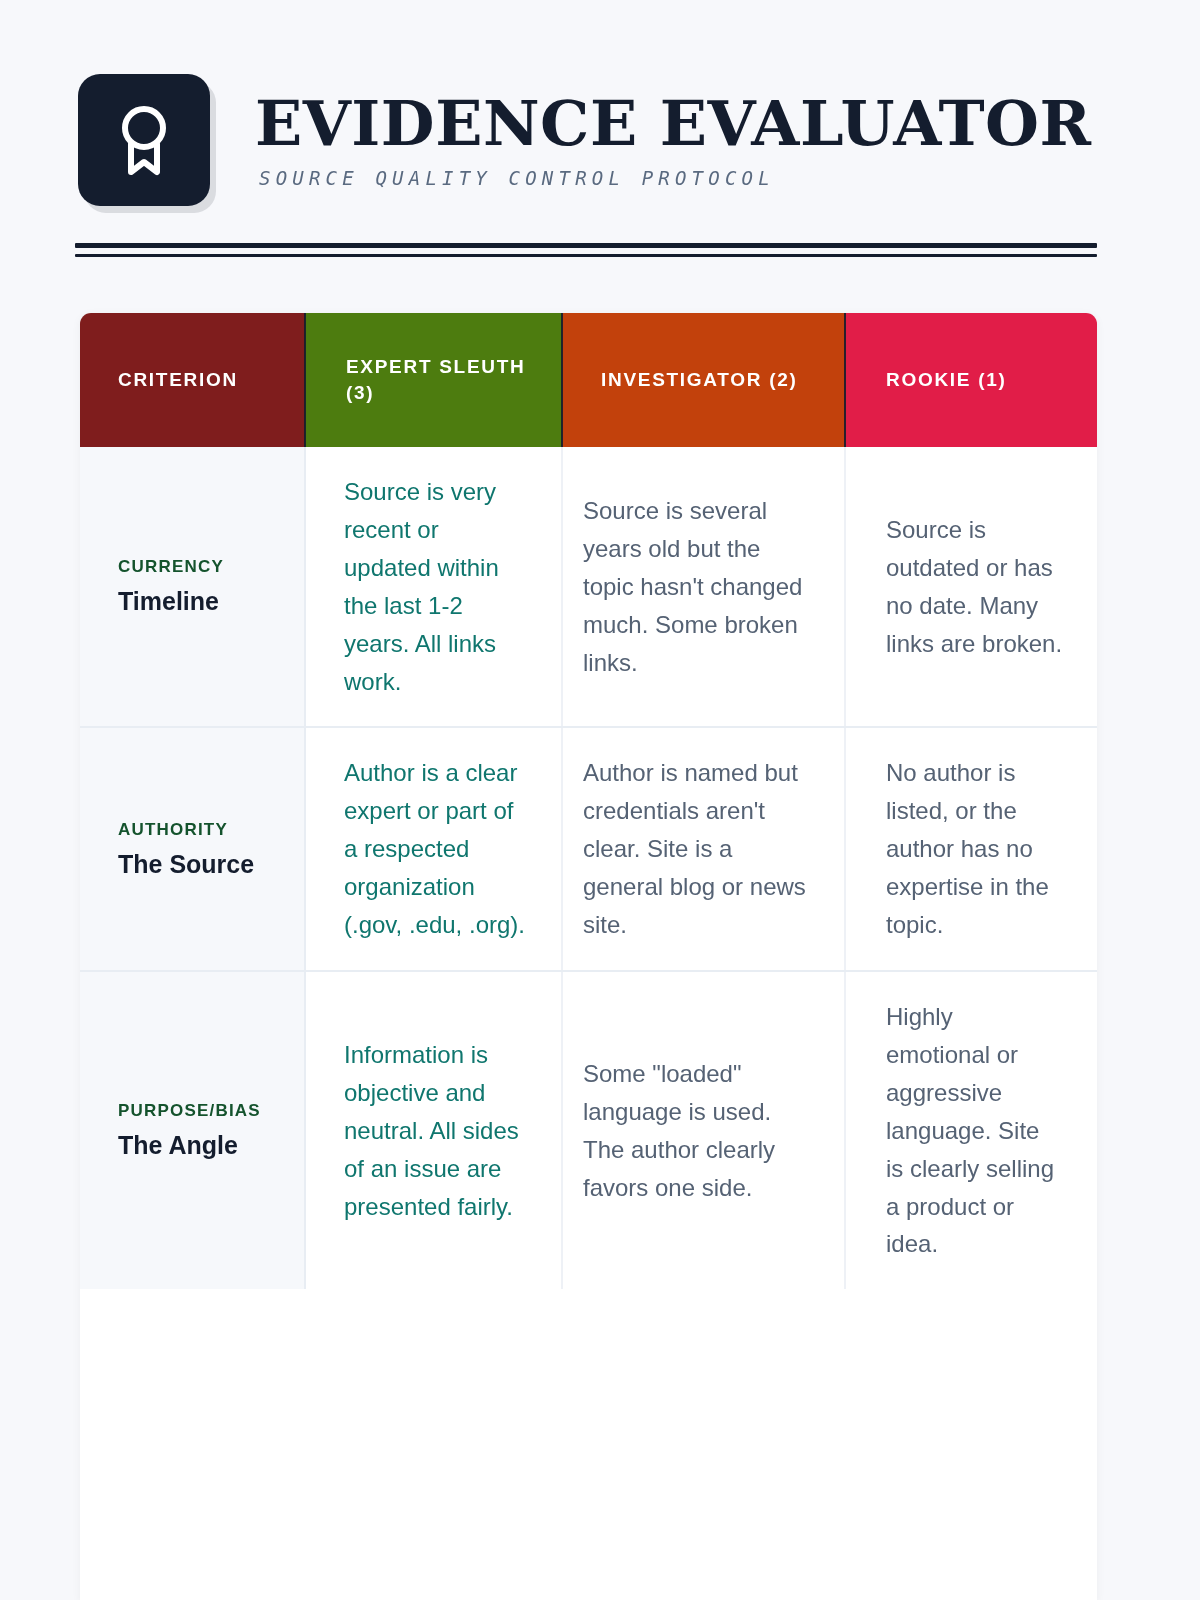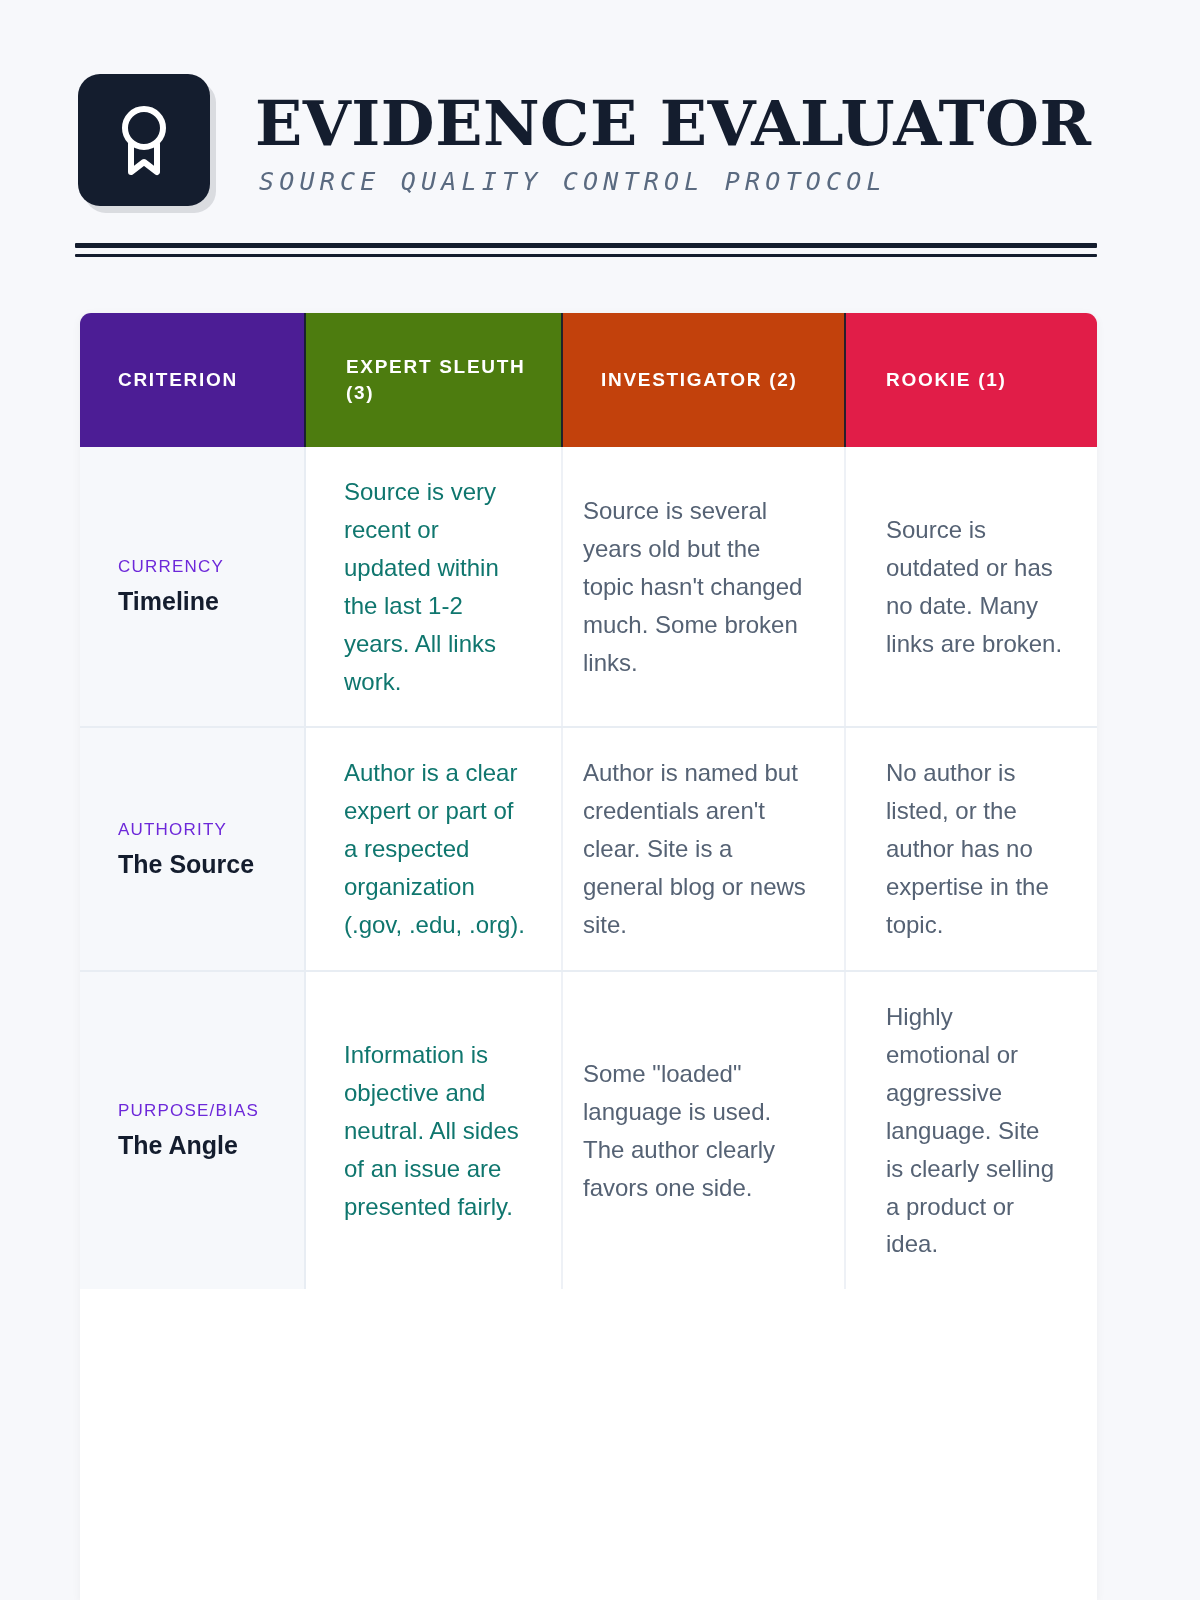--- a/index.html
+++ b/index.html
@@ -53,21 +53,21 @@
     line-height: 1.02;
     letter-spacing: 0.5px;
     color: #141d2e;
     margin: 0;
     white-space: nowrap;
   }
   .app-subtitle {
     font-family: "DejaVu Sans Mono", "Liberation Mono", monospace;
     font-style: italic;
     font-weight: normal;
-    font-size: 25px;
+    font-size: 19px;
     letter-spacing: 5.2px;
     color: #5a6a80;
     margin: 12px 0 0 4px;
     white-space: nowrap;
   }
 
   
   .rules {
     position: absolute;
     left: 75px;
@@ -115,42 +115,42 @@
     padding: 0 24px 0 38px;
     font-size: 19px;
     font-weight: bold;
     letter-spacing: 1.7px;
     color: #ffffff;
     line-height: 1.35;
     box-sizing: border-box;
     border-right: 2px solid rgba(20,29,46,0.9);
   }
   thead th:last-child { border-right: none; }
-  th.h-criterion { background: #4c1d95; }
+  th.h-criterion { background: #7f1d1d; }
   th.h-expert    { background: #4d7c0f; padding-left: 40px; }
   th.h-invest    { background: #c2410c; padding-left: 38px; }
   th.h-rookie    { background: #e11d48; padding-left: 40px; }
 
   tbody td {
     vertical-align: middle;
     border-bottom: 2px solid #e8edf3;
     box-sizing: border-box;
   }
   tbody tr:last-child td { border-bottom: none; }
 
   td.crit-cell {
     background: #f6f8fb;
     padding: 26px 26px 26px 38px;
     border-right: 2px solid #e8edf3;
   }
   .crit-kicker {
     font-size: 17px;
-    font-weight: normal;
+    font-weight: bold;
     letter-spacing: 1.2px;
-    color: #6d28d9;
+    color: #14532d;
     text-transform: uppercase;
     line-height: 1.2;
   }
   .crit-name {
     font-size: 25px;
     font-weight: bold;
     color: #141d2e;
     margin-top: 9px;
     line-height: 1.2;
   }

